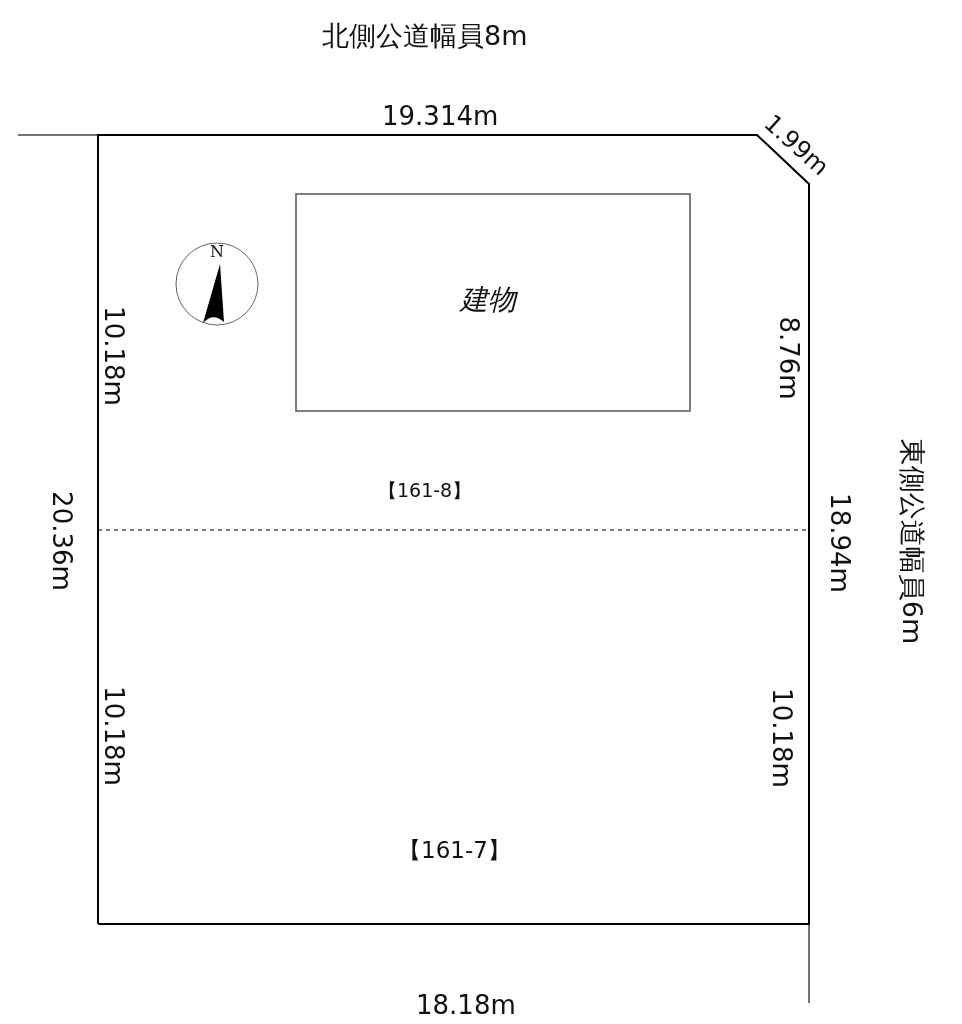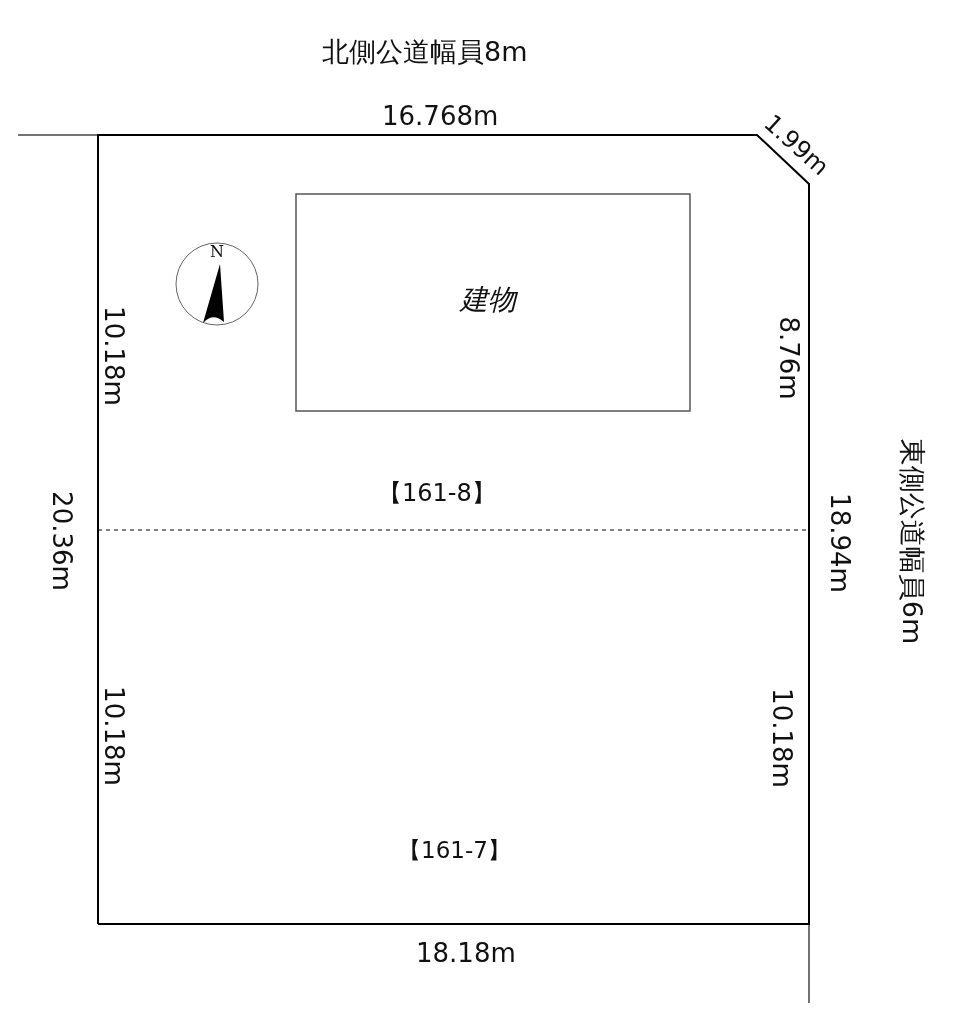--- a/index.html
+++ b/index.html
@@ -24,38 +24,38 @@
   <rect x="296" y="194" width="394" height="217" fill="none" stroke="#555" stroke-width="1.5"></rect>
 
   <g>
     <circle cx="217" cy="284" r="41" fill="#fff" stroke="#666" stroke-width="1"></circle>
     <path d="M220,264 L224,322 Q213,312 203,323 Z" fill="#000"></path>
   </g>
 </svg>
 
 <div class="lbl" style="left:210px;top:244px;font-size:16px;font-family:'DejaVu Serif','Liberation Serif',serif;">N</div>
 
-<div class="lbl title" style="left:322px;top:22px;margin-top:16px;">北側公道幅員8m</div>
+<div class="lbl title" style="left:322px;top:22px;">北側公道幅員8m</div>
 
-<div class="lbl" style="left:382px;top:103px;">16.768m</div>
+<div class="lbl" style="left:382px;top:103px;">19.314m</div>
 
 <div class="lbl rot" style="left:758px;top:133px;font-size:24px;transform:rotate(42deg);">1.99m</div>
 
 <div class="lbl" style="left:460px;top:286px;font-size:28px;font-style:italic;">建物</div>
 
 <div class="lbl rot" style="left:64px;top:343px;transform:rotate(90deg);">10.18m</div>
 
 <div class="lbl rot" style="left:12px;top:528px;transform:rotate(90deg);">20.36m</div>
 
 <div class="lbl rot" style="left:64px;top:723px;transform:rotate(90deg);">10.18m</div>
 
 <div class="lbl rot" style="left:747px;top:345px;transform:rotate(90deg);">8.76m</div>
 
 <div class="lbl rot" style="left:790px;top:530px;transform:rotate(90deg);">18.94m</div>
 
 <div class="lbl rot" style="left:732px;top:725px;transform:rotate(90deg);">10.18m</div>
 
 <div class="lbl title rot" style="left:810px;top:528px;transform:rotate(90deg);">東側公道幅員6m</div>
 
-<div class="lbl" style="left:378px;top:481px;font-size:24px;">【161-8】</div>
+<div class="lbl" style="left:378px;top:481px;font-size:19px;">【161-8】</div>
 <div class="lbl" style="left:398px;top:839px;font-size:23px;">【161-7】</div>
 
-<div class="lbl" style="left:416px;top:940px;">18.18m</div>
+<div class="lbl" style="left:416px;top:992px;">18.18m</div>
 
 </body></html>

